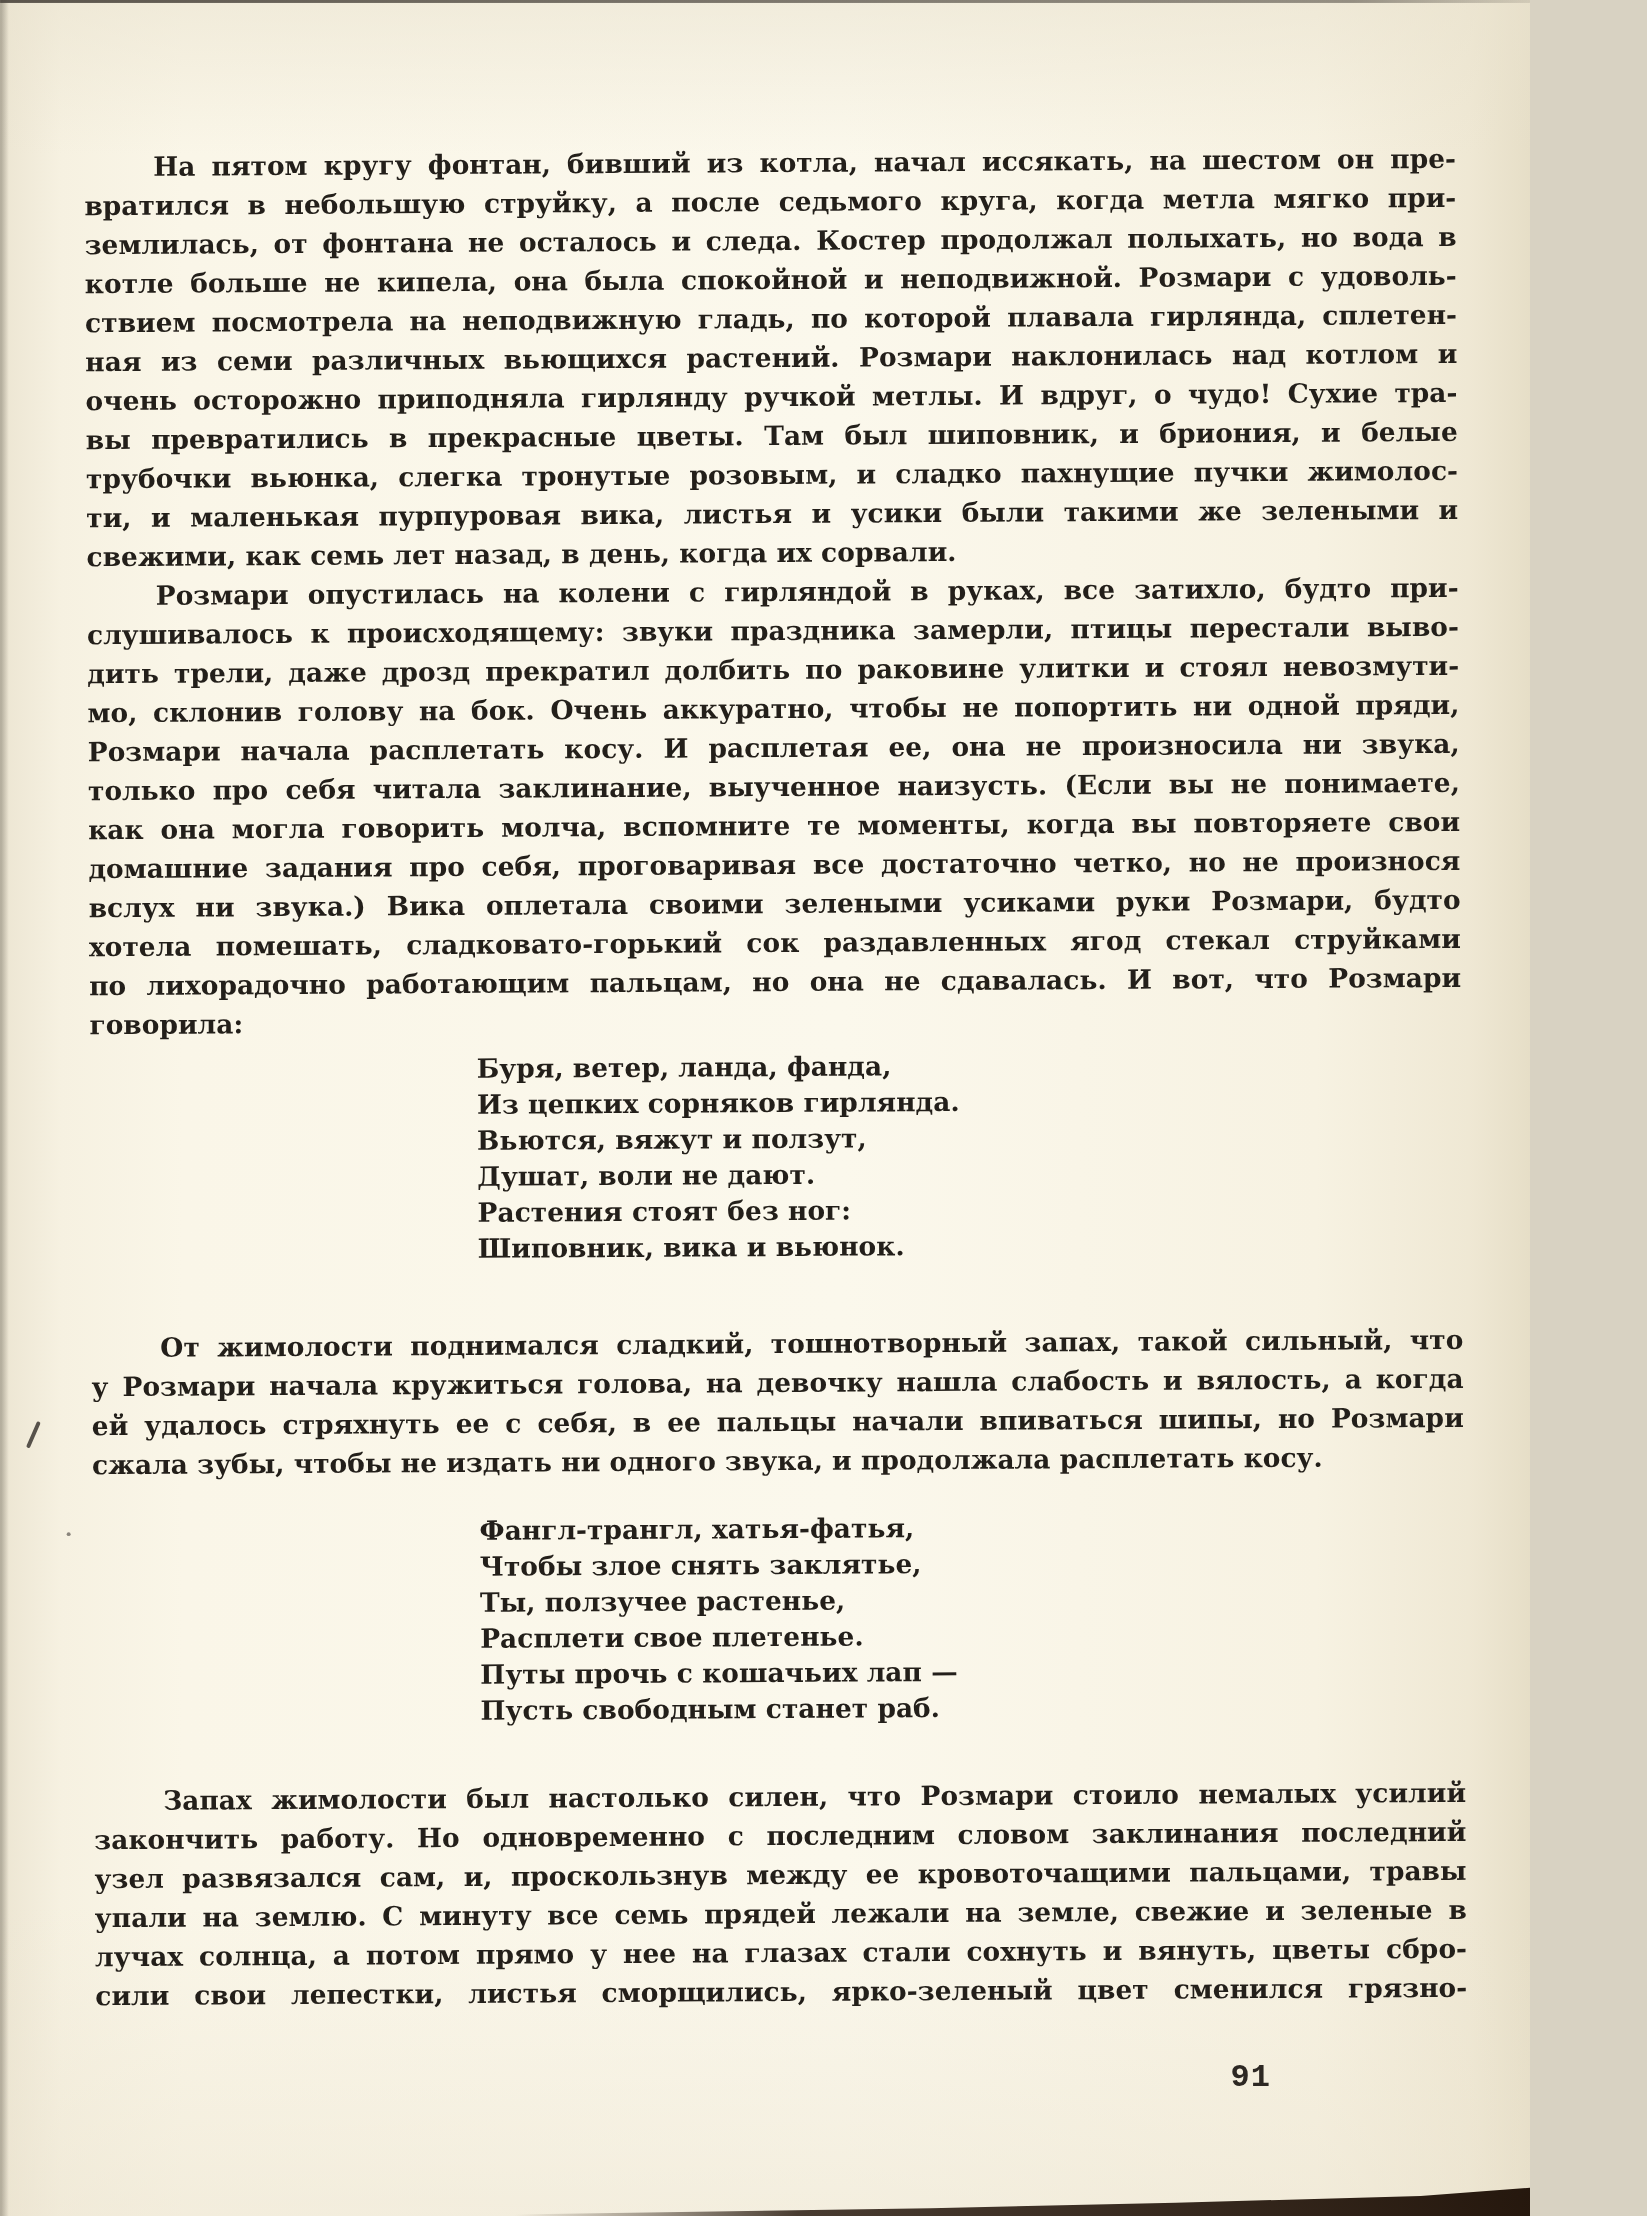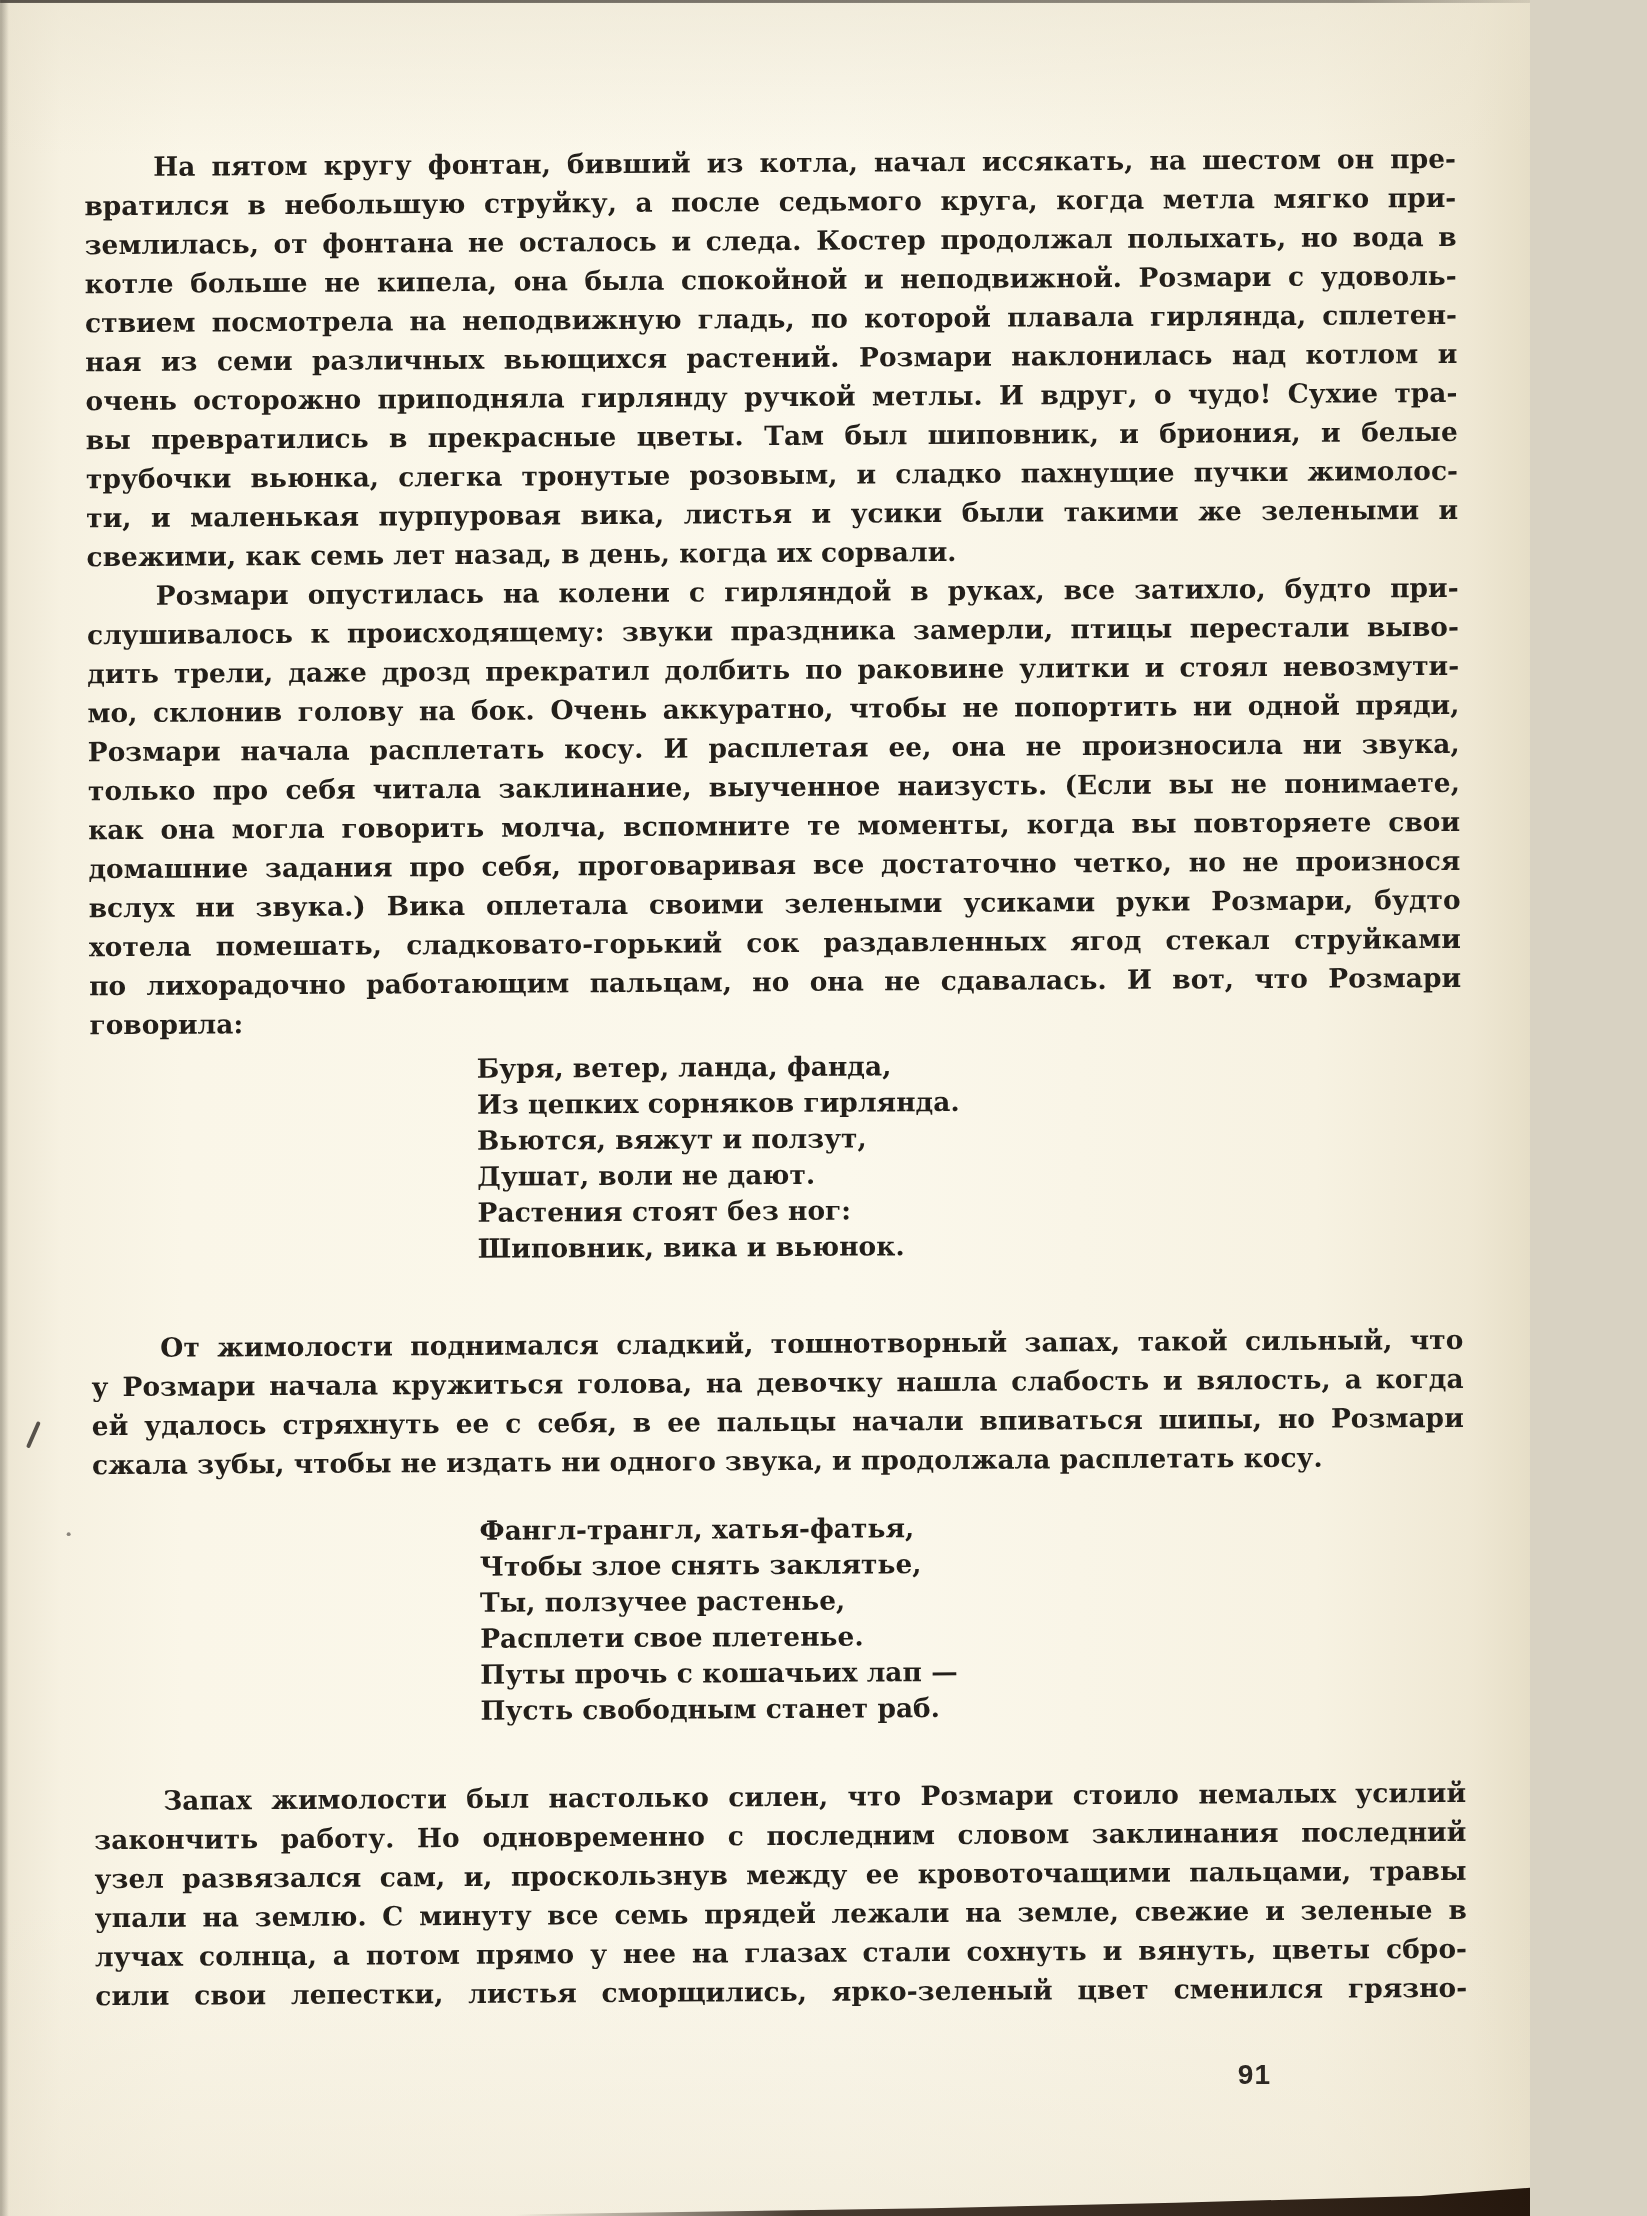--- a/index.html
+++ b/index.html
@@ -35,22 +35,22 @@
   
   .text-block > :nth-child(1){ margin-top:143px; }
   .text-block > :nth-child(2){ margin-top:0; }
   .text-block > :nth-child(3){ margin-top:8.8px; }
   .text-block > :nth-child(4){ margin-top:59px; }
   .text-block > :nth-child(5){ margin-top:31px; }
   .text-block > :nth-child(6){ margin-top:50px; }
 
   .page-number{
     position:absolute;top:2059px;right:259px;
-    font-family:Liberation Sans, sans-serif;
-    font-weight:bold;font-size:28px;color:#2d2823;
+    font-family:Liberation Mono, monospace;
+    font-weight:bold;font-size:32px;color:#2d2823;
     letter-spacing:1px;
   }
 
   .edge-overlay{
     position:absolute;inset:0;width:1647px;height:2216px;
     pointer-events:none;
   }
 </style>
 </head>
 <body>

